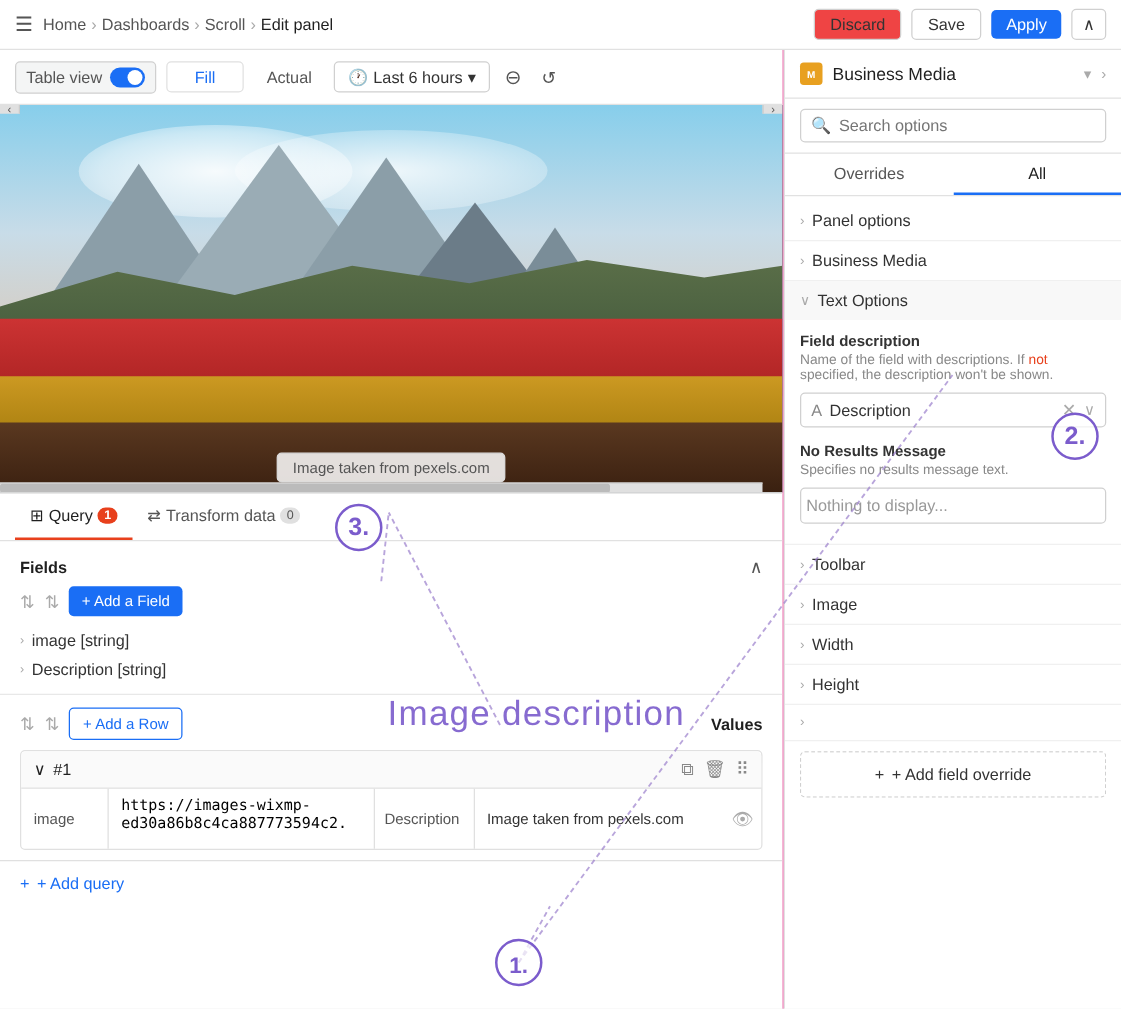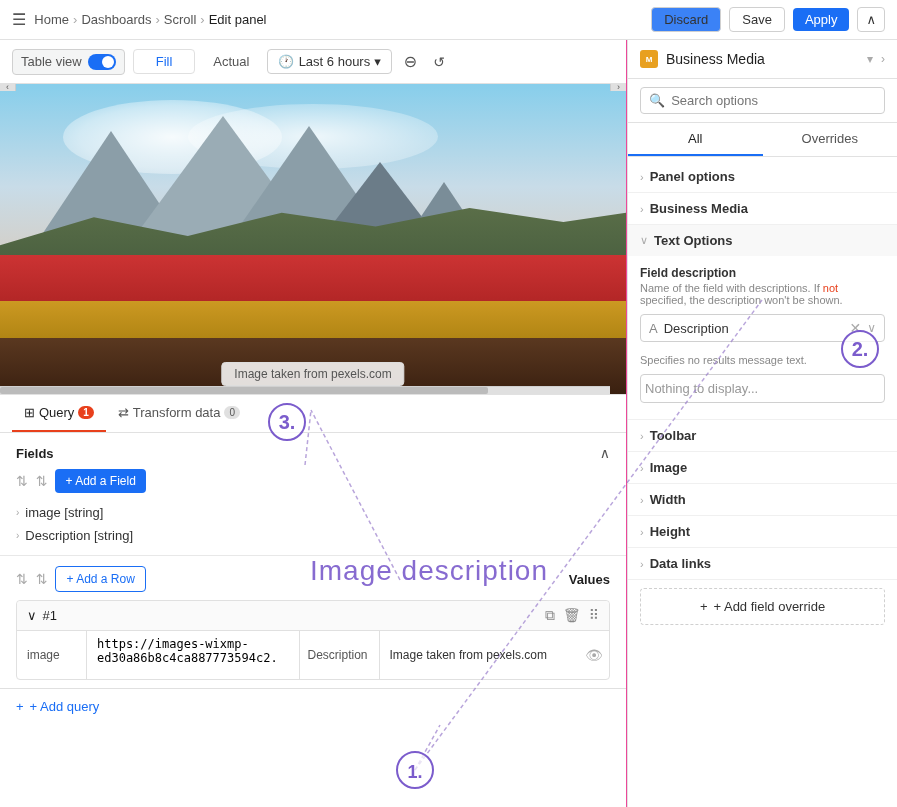--- a/index.html
+++ b/index.html
@@ -7,21 +7,21 @@
 
     
     .topbar { display: flex; align-items: center; height: 40px; background: #fff; border-bottom: 1px solid #e1e1e1; padding: 0 12px; gap: 8px; }
     .topbar-menu-icon { cursor: pointer; font-size: 16px; color: #555; }
     .topbar-breadcrumb { display: flex; align-items: center; gap: 4px; font-size: 13px; color: #555; }
     .topbar-breadcrumb span { color: #555; }
     .topbar-breadcrumb .sep { color: #aaa; }
     .topbar-breadcrumb .current { color: #1f1f1f; }
     .topbar-spacer { flex: 1; }
     .topbar-actions { display: flex; gap: 8px; align-items: center; }
-    .btn-discard { background: #3b82f6; border: 1px solid #d0d0d0; border-radius: 4px; padding: 4px 12px; cursor: pointer; font-size: 13px; color: #333; }
+    .btn-discard { background: #ef4444; border: 1px solid #d0d0d0; border-radius: 4px; padding: 4px 12px; cursor: pointer; font-size: 13px; color: #333; }
     .btn-save { background: #fff; border: 1px solid #d0d0d0; border-radius: 4px; padding: 4px 12px; cursor: pointer; font-size: 13px; color: #333; }
     .btn-apply { background: #1a6ef5; border: none; border-radius: 4px; padding: 4px 12px; cursor: pointer; font-size: 13px; color: #fff; font-weight: 500; }
     .btn-chevron { background: #fff; border: 1px solid #d0d0d0; border-radius: 4px; padding: 4px 8px; cursor: pointer; font-size: 13px; color: #333; }
 
     
     .main-layout { display: flex; height: calc(807px - 40px); }
 
     
     .left-panel { flex: 1; display: flex; flex-direction: column; border-right: 1px solid #ec4899; background: #f4f5f5; overflow: hidden; }
 
@@ -95,21 +95,21 @@
     .search-input-wrap input { border: none; outline: none; font-size: 13px; flex: 1; color: #333; }
 
     .filter-tabs { display: flex; border-bottom: 1px solid #e1e1e1; }
     .filter-tab { flex: 1; padding: 8px 0; text-align: center; font-size: 13px; cursor: pointer; color: #555; border-bottom: 2px solid transparent; }
     .filter-tab.active { color: #1f1f1f; border-bottom: 2px solid #1a6ef5; }
 
     .options-list { flex: 1; overflow-y: auto; padding: 4px 0; }
     .option-group { border-bottom: 1px solid #f0f0f0; }
     .option-group-row { display: flex; align-items: center; padding: 8px 12px; cursor: pointer; font-size: 13px; color: #333; }
     .option-group-chevron { color: #aaa; font-size: 11px; margin-right: 6px; }
-    .option-group-label { flex: 1; font-weight: 700; }
+    .option-group-label { flex: 1; font-weight: 400; }
 
     .text-options-expanded { padding: 0 0 8px; }
     .field-desc-section { padding: 10px 12px 6px; }
     .field-label { font-size: 12px; font-weight: 600; color: #333; margin-bottom: 2px; }
     .field-hint { font-size: 11px; color: #888; margin-bottom: 8px; }
     .field-hint .highlight { color: #e8401c; }
     .field-select-wrap { display: flex; align-items: center; border: 1px solid #d0d0d0; border-radius: 4px; padding: 5px 8px; gap: 6px; position: relative; }
     .field-select-icon { color: #888; font-size: 13px; }
     .field-select-value { flex: 1; font-size: 13px; color: #333; }
     .field-select-clear { color: #aaa; font-size: 14px; cursor: pointer; }
@@ -313,22 +313,22 @@
       </div>
 
       <div class="search-box">
         <div class="search-input-wrap">
           <span style="color:#aaa; font-size:13px;">🔍</span>
           <input type="text" style="border: none; outline: none; font-size: 13px; flex: 1 1 0%; color: rgb(51, 51, 51);" placeholder="Search options">
         </div>
       </div>
 
       <div class="filter-tabs">
+        <div class="filter-tab">Overrides</div>
         <div class="filter-tab active">All</div>
-        <div class="filter-tab">Overrides</div>
       </div>
 
       <div class="options-list">
 
         <div class="option-group">
           <div class="option-group-row">
             <span class="option-group-chevron">›</span>
             <span class="option-group-label">Panel options</span>
           </div>
         </div>
@@ -354,20 +354,21 @@
               </div>
               <div class="field-select-wrap">
                 <span class="field-select-icon">A</span>
                 <span class="field-select-value">Description</span>
                 <span class="field-select-clear">✕</span>
                 <span class="field-select-arrow">∨</span>
               </div>
             </div>
 
             <div class="no-results-section">
+              <div class="field-label">No Results Message</div>
               <div class="field-hint">Specifies no results message text.</div>
               <input class="no-results-input" type="text" value="Nothing to display..." style="">
             </div>
           </div>
         </div>
 
         <div class="option-group">
           <div class="option-group-row">
             <span class="option-group-chevron">›</span>
             <span class="option-group-label">Toolbar</span>
@@ -391,21 +392,20 @@
         <div class="option-group">
           <div class="option-group-row">
             <span class="option-group-chevron">›</span>
             <span class="option-group-label">Height</span>
           </div>
         </div>
 
         <div class="option-group">
           <div class="option-group-row">
             <span class="option-group-chevron">›</span>
-            <span class="option-group-label">Data links</span>
           </div>
         </div>
 
         <div class="add-override-btn">
           <span>+</span>
           <span>+ Add field override</span>
         </div>
       </div>
     </div>
   </div>

